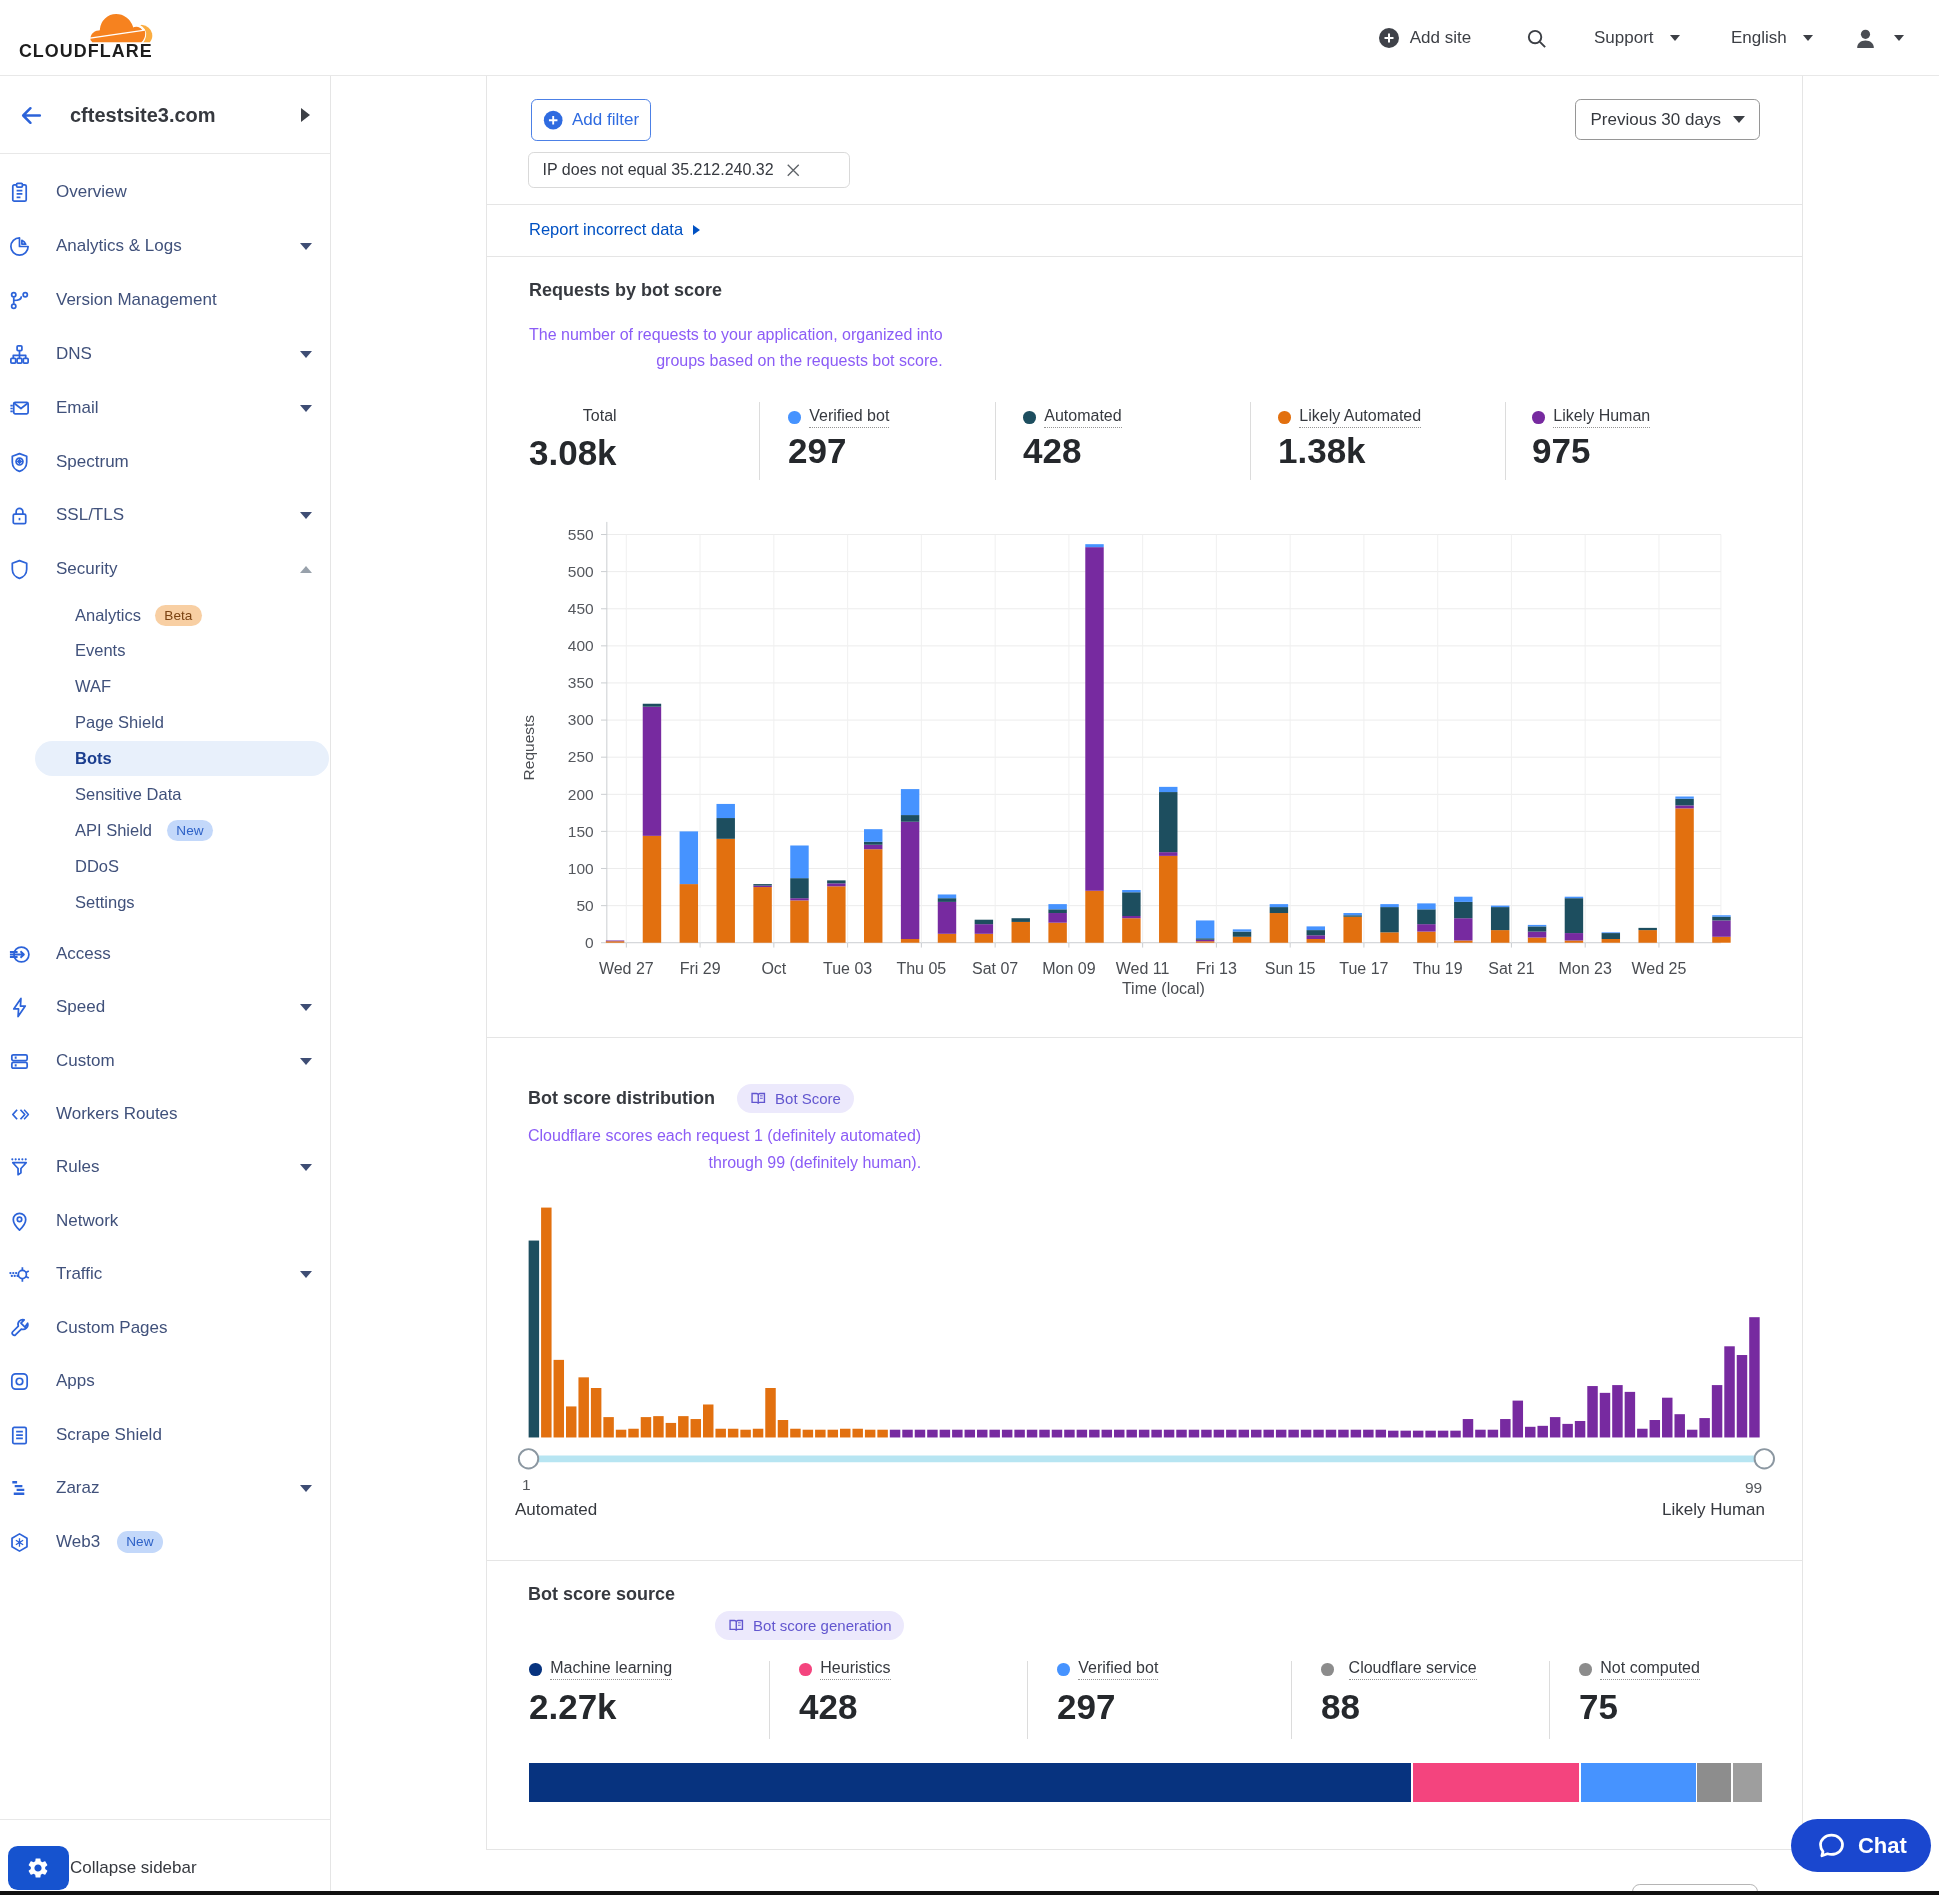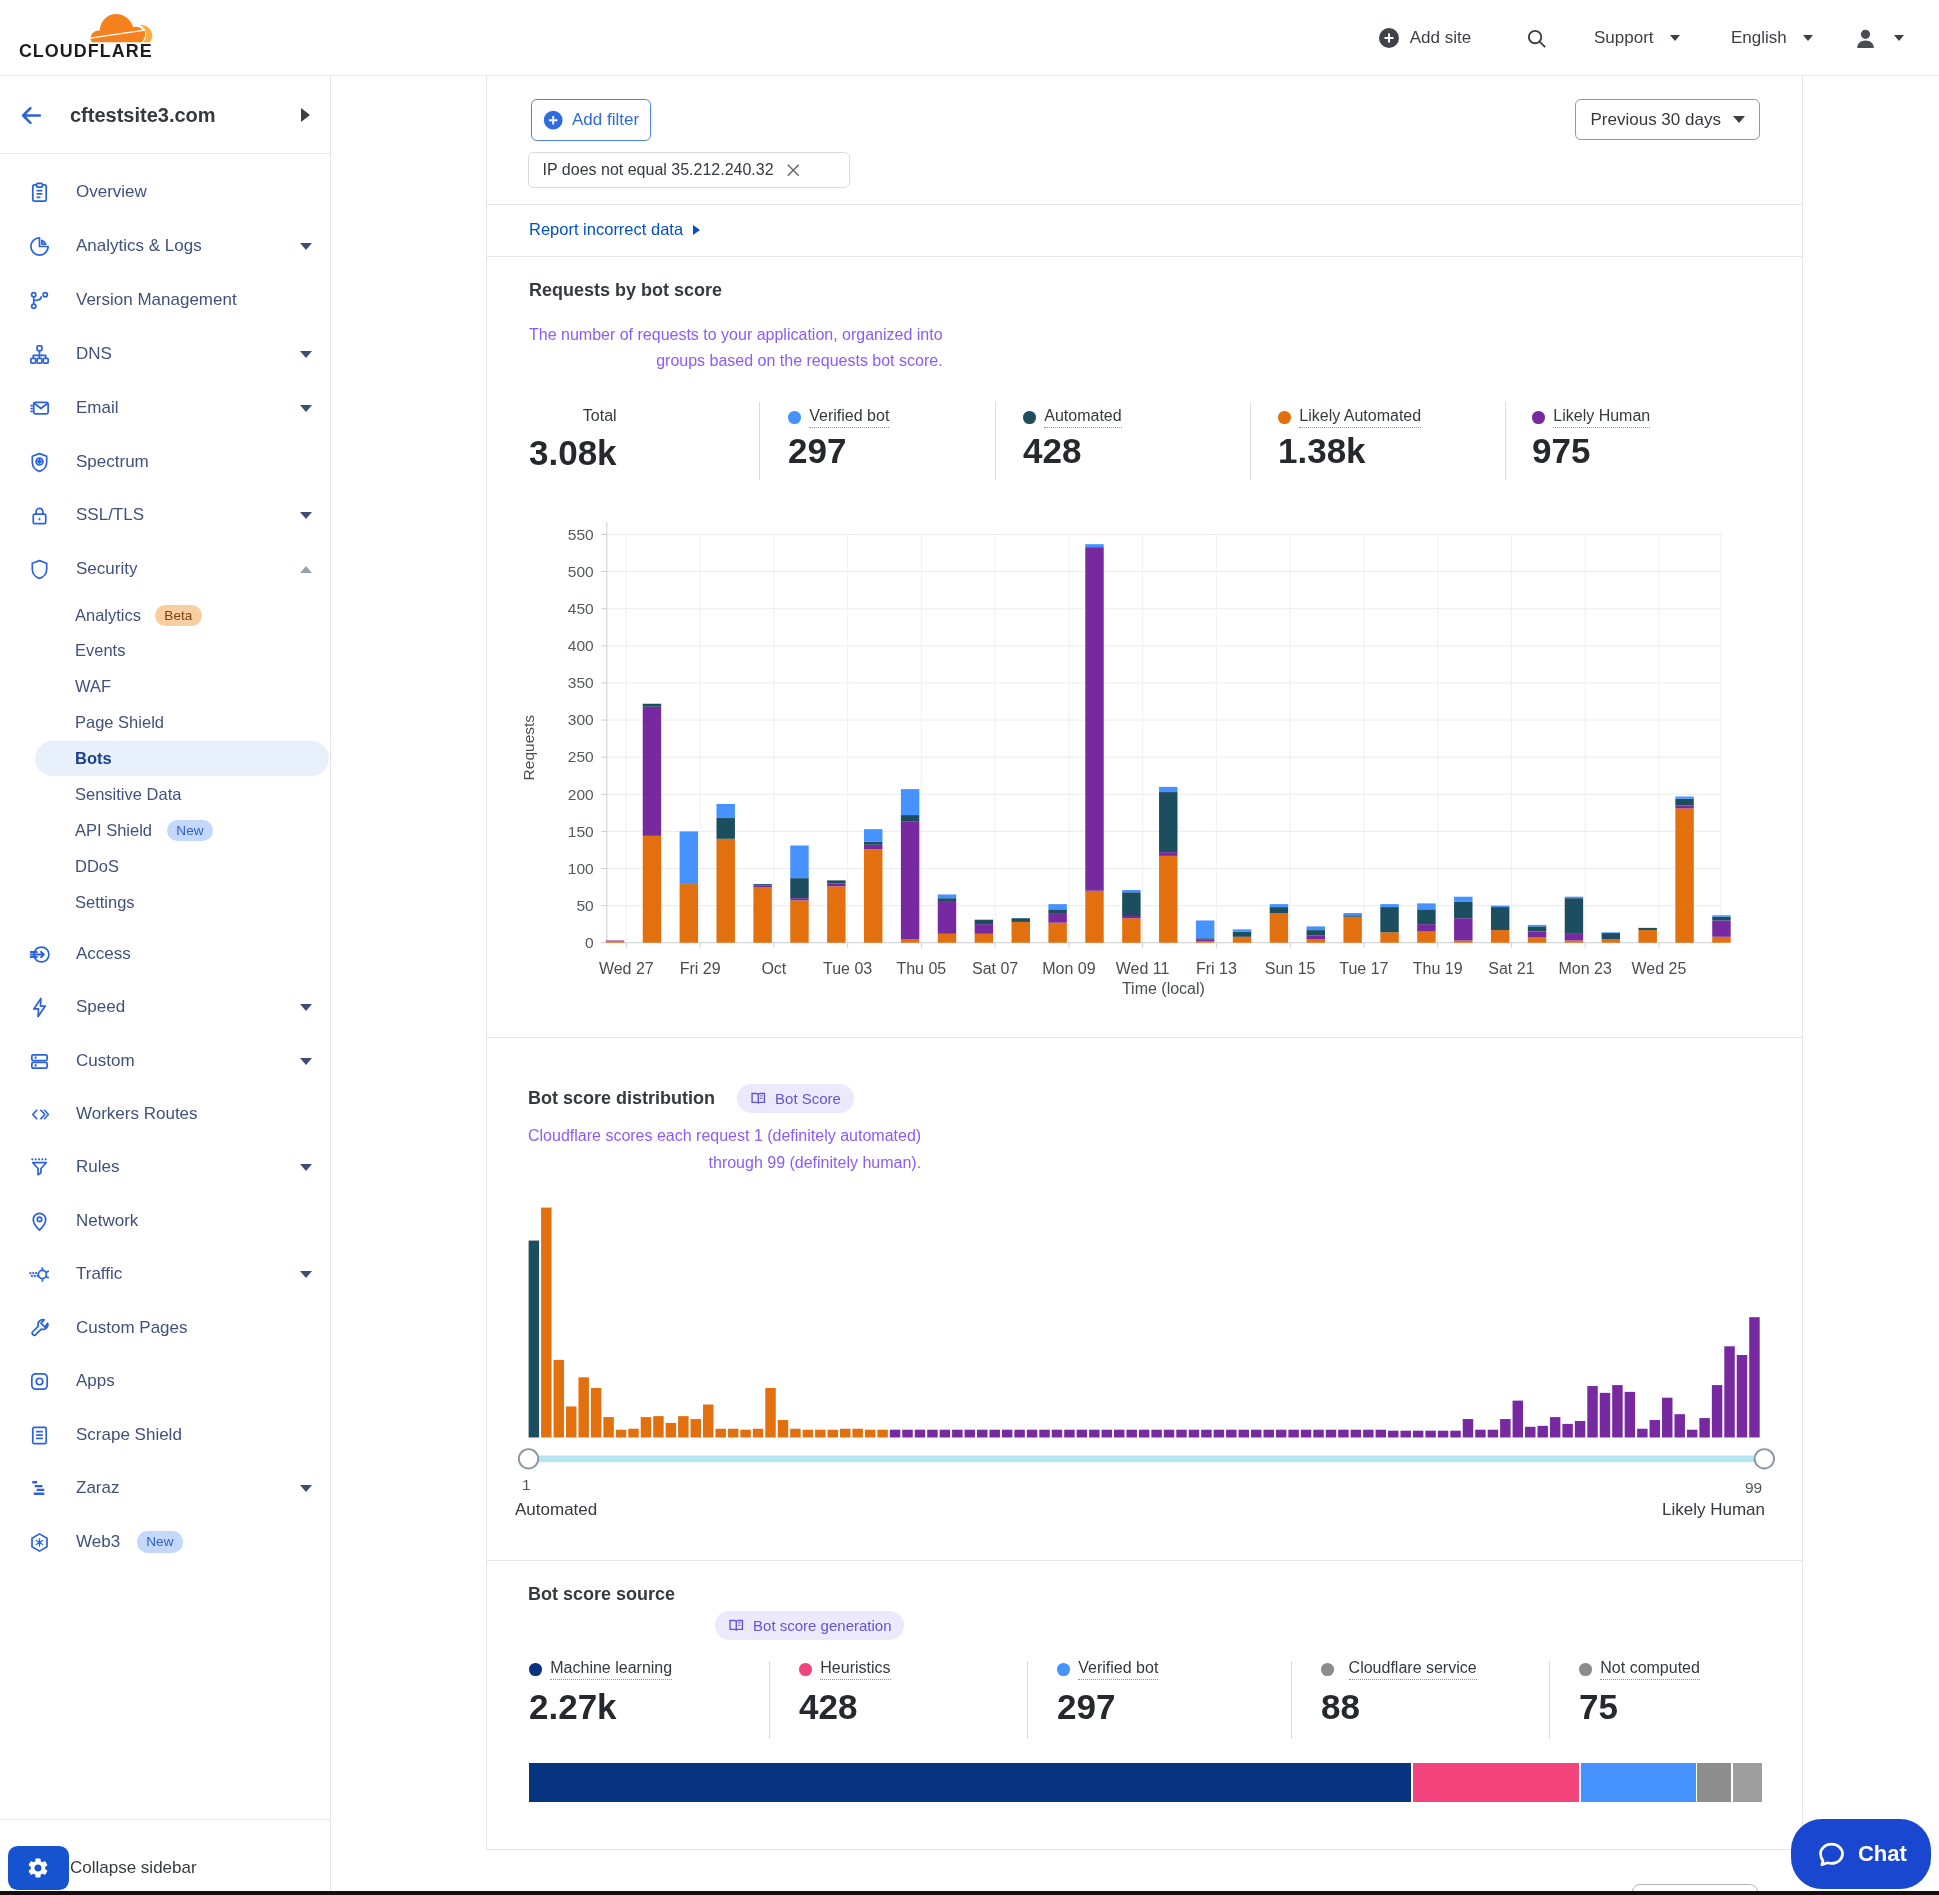--- a/index.html
+++ b/index.html
@@ -4,21 +4,21 @@
 html,body { width:1940px; height:1895px; background:#fff; font-family:"Liberation Sans",sans-serif; position:relative; overflow:hidden; }
 .abs { position:absolute; }
 
 #hdr { position:absolute; left:0; top:0; width:1940px; height:76px; background:#fff; border-bottom:1px solid #e8e8e8; z-index:5; }
 .hitem { position:absolute; top:0; height:76px; display:flex; align-items:center; gap:8.7px; color:#3c3f45; font-size:17px; }
 .caret-dn { width:0;height:0;border-left:5.8px solid transparent;border-right:5.8px solid transparent;border-top:6.8px solid #3c3f45; display:inline-block; margin-left:7.8px; }
 .caret-up { width:0;height:0;border-left:5.8px solid transparent;border-right:5.8px solid transparent;border-bottom:6.8px solid #98a1ab; display:inline-block; margin-left:7.8px; }
 
 #side { position:absolute; left:0; top:76px; width:331px; height:1819px; background:#fff; border-right:1px solid #e5e5e5; z-index:4; }
 #siterow { position:absolute; left:0; top:0; width:100%; height:78px; border-bottom:1px solid #e8e8e8; }
-.nitem { position:absolute; left:0; width:330px; height:52px; display:flex; align-items:center; padding-left:28px; color:#40517b; font-size:17px; }
+.nitem { position:absolute; left:0; width:330px; height:52px; display:flex; align-items:center; padding-left:8px; color:#40517b; font-size:17px; }
 .nico { width:23px; height:23px; margin-right:25px; display:flex; align-items:center; }
 .nitem .caret-dn { position:absolute; right:18.4px; border-top-color:#3e4d74; border-left-width:6.8px; border-right-width:6.8px; border-top-width:7.8px; }
 .nitem .caret-up { position:absolute; right:18.4px; border-bottom-color:#98a1ab; border-left-width:6.8px; border-right-width:6.8px; border-bottom-width:7.8px; }
 .nsub { position:absolute; left:0; width:330px; height:35px; display:flex; align-items:center; padding-left:75px; color:#40517b; font-size:16.5px; }
 .nsel { color:#1b3e8f; font-weight:bold; }
 .nselbg { position:absolute; left:35px; width:294px; height:35px; background:#e8f0fb; border-radius:17.5px; }
 .pill { display:inline-flex; align-items:center; height:21.3px; border-radius:10.7px; padding:0 9.7px; font-size:13.6px; font-weight:normal; }
 .pill-beta { background:#f8cfa3; color:#7b4312; }
 .pill-new { background:#c3d8fa; color:#2e62c7; }
 
@@ -737,20 +737,20 @@
 <div class="abs" style="left:1027px;top:1661px;height:78px;width:1px;background:#dcdcdc;z-index:2"></div>
 <div class="abs" style="left:1291px;top:1661px;height:78px;width:1px;background:#dcdcdc;z-index:2"></div>
 <div class="abs" style="left:1549px;top:1661px;height:78px;width:1px;background:#dcdcdc;z-index:2"></div>
 <div class="abs" style="left:529px;top:1763px;width:1233px;height:39px;display:flex;gap:1.9px;z-index:2">
     <div style="width:886px;height:39px;background:#07337f"></div>
     <div style="width:167px;height:39px;background:#f4447e"></div>
     <div style="width:115px;height:39px;background:#4693ff"></div>
     <div style="width:34px;height:39px;background:#8d8d8d"></div>
     <div style="width:29px;height:39px;background:#9e9e9e"></div>
   </div>
-<div class="abs" style="left:1791px;top:1819px;width:140px;height:70px;border-radius:31px;background:#1a47cf;display:flex;align-items:center;justify-content:center;gap:9.7px;z-index:6">
+<div class="abs" style="left:1791px;top:1819px;width:140px;height:53px;border-radius:31px;background:#1a47cf;display:flex;align-items:center;justify-content:center;gap:9.7px;z-index:6">
     <svg width="33" height="33" viewBox="0 0 24 24" fill="none" stroke="#fff" stroke-width="2">
       <path d="M12 4.5c4.4 0 8 3 8 7s-3.6 7-8 7c-1 0-2-.15-2.9-.45L5 19.5l.8-3.1C4.7 15.1 4 13.4 4 11.5c0-4 3.6-7 8-7z" stroke-linejoin="round"></path>
     </svg>
     <span style="color:#fff;font-size:22px;font-weight:bold">Chat</span>
   </div>
 <div class="abs" style="left:1632px;top:1884px;width:126px;height:13.6px;border:1px solid #b5b5b5;border-radius:7.8px 7.8px 0 0;background:#fff;z-index:3"></div>
 <div class="abs" style="left:0;top:1891px;width:1940px;height:3.9px;background:#111;z-index:7"></div>
 
 </body></html>

